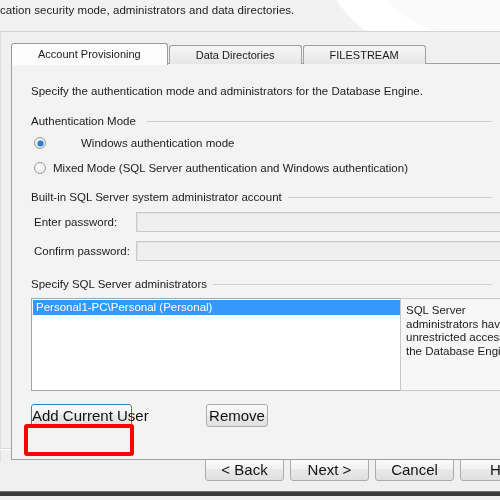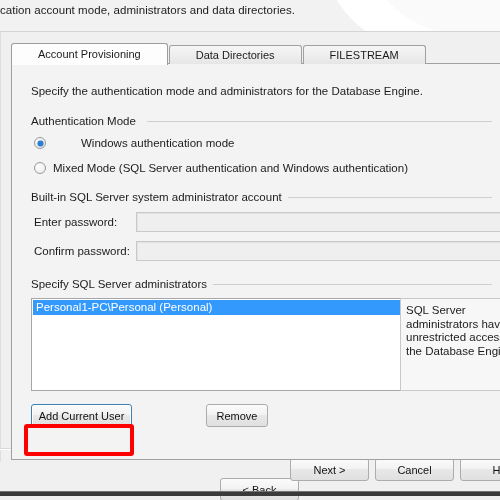--- a/index.html
+++ b/index.html
@@ -222,21 +222,21 @@
     line-height: 13.5px;
     white-space: pre;
   }
 
   
   .btn {
     position: absolute;
     height: 23px;
     line-height: 22px;
     text-align: center;
-    font-size: 11px;
+    font-size: 15px;
     color: #121212;
     background: linear-gradient(to bottom, #fbfbfb 0%, #f2f2f2 48%, #e8e8e8 50%, #e0e0e0 100%);
     border: 1px solid #acacac;
     border-radius: 3px;
     box-sizing: border-box;
     white-space: nowrap;
   }
   .btn.focus {
     border-color: #3c7fb1;
     box-shadow: inset 0 0 0 1px #ffffff;
@@ -285,21 +285,21 @@
   }
 </style>
 </head>
 <body>
 
 <div id="root">
 
   <div class="header-band">
     <div class="banner-art"></div>
     <div class="banner-art2"></div>
-    <div class="header-text">cation account mode, administrators and data directories.</div>
+    <div class="header-text">cation security mode, administrators and data directories.</div>
   </div>
   <div class="header-rule"></div>
 
   <div class="dialog-body">
     <div class="left-edge" style="top:0;"></div>
 
     <div class="tabctl">
 
       <div class="tabstrip">
         <div class="tab active">
@@ -361,21 +361,21 @@
         </div>
 
       </div>
     </div>
 
     <div class="annot-rect" style="left:24px; top:392px; width:110px; height:32px;"></div>
 
     <div class="footer-rule" style="top:416px;"></div>
     <div class="footer-rule2" style="top:417px;"></div>
 
-    <div class="btn" style="left:205px; top:446px; width:79px;margin-left:15px;">
+    <div class="btn" style="left:205px; top:426px; width:79px;">
       <span>&lt; Back</span>
     </div>
     <div class="btn" style="left:290px; top:426px; width:79px;">
       <span>Next &gt;</span>
     </div>
     <div class="btn" style="left:375px; top:426px; width:79px;">
       <span>Cancel</span>
     </div>
     <div class="btn" style="left:460px; top:426px; width:79px;">
       <span>He</span>

